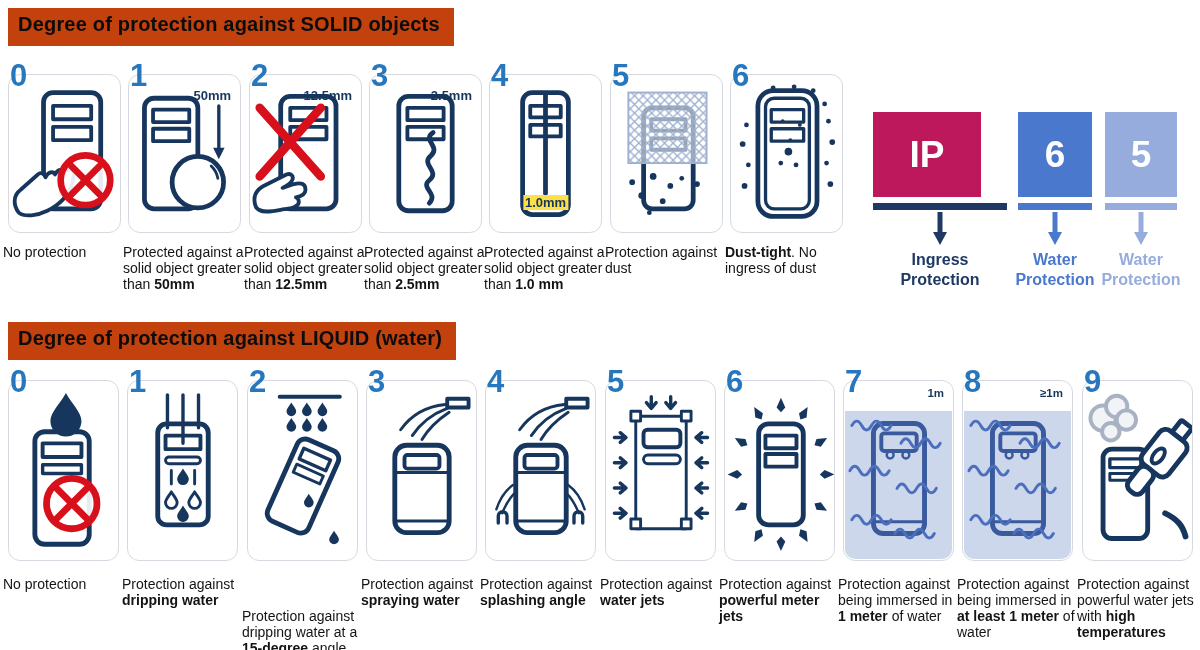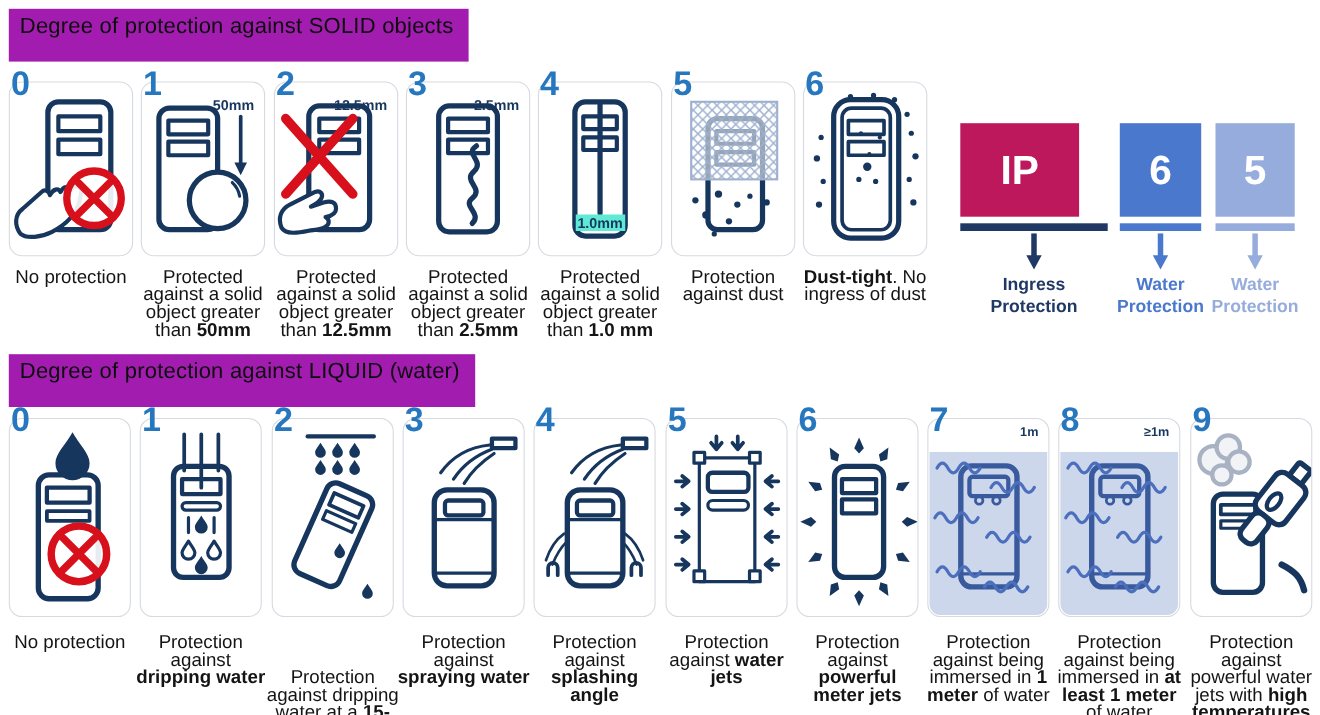--- a/index.html
+++ b/index.html
@@ -1,33 +1,33 @@
 <!DOCTYPE html>
 <html><head>
 <meta charset="utf-8">
 <style>
   html,body{margin:0;padding:0;background:#fff;}
   body{width:1200px;height:650px;position:relative;overflow:hidden;
        font-family:"Liberation Sans",sans-serif;-webkit-font-smoothing:antialiased;}
-  .section-title{position:absolute;left:8px;background:#a21caf;color:#0c0c0c;
-       font-size:20px;font-weight:normal;padding:5px 14px 20px 10px;letter-spacing:.2px;}
+  .section-title{position:absolute;left:8px;background:#c2410c;color:#0c0c0c;
+       font-size:20px;font-weight:bold;padding:5px 14px 10px 10px;letter-spacing:.2px;}
   #title-0{top:8px;}
   #title-1{top:322px;}
   .card{position:absolute;background:#fff;border:1.5px solid #d6dae0;border-radius:12px;box-sizing:border-box;}
   .card-number{position:absolute;top:-15px;left:1px;font-size:31px;font-weight:bold;
        color:#2777be;line-height:1;z-index:3;}
   .icon-wrap{position:absolute;left:0;right:0;top:8px;bottom:6px;z-index:2;}
   .icon-wrap svg{width:100%;height:100%;display:block;}
   .water-fill{position:absolute;left:1px;right:1px;top:30px;bottom:1px;background:#ccd7ec;
        border-radius:0 0 10px 10px;z-index:1;}
   .badge{position:absolute;font-weight:bold;color:#17365d;z-index:4;white-space:nowrap;}
   .badge-tr{top:13px;right:9px;font-size:13px;}
-  .badge-bc{bottom:22px;left:50%;transform:translateX(-50%);font-size:13px;background:#5eead4;padding:0 2px;}
+  .badge-bc{bottom:22px;left:50%;transform:translateX(-50%);font-size:13px;background:#fde047;padding:0 2px;}
   .badge-tr2{top:6px;right:9px;font-size:11.5px;}
-  .caption{position:absolute;text-align:center;font-size:17px;line-height:16px;color:#141414;z-index:2;}
+  .caption{position:absolute;font-size:14px;line-height:16px;color:#141414;z-index:2;}
   .caption b{font-weight:bold;}
   .ip-diagram{position:absolute;left:873px;top:112px;width:320px;height:190px;}
   .ip-col{position:absolute;top:0;}
   .ip-box{position:absolute;top:0;height:85px;color:#fff;display:flex;align-items:center;
        justify-content:center;font-size:37px;font-weight:bold;}
   .ip-bar{position:absolute;top:91px;height:7px;}
   .ip-arrow{position:absolute;top:100px;}
   .ip-label{position:absolute;top:138px;width:120px;text-align:center;
        font-size:16px;line-height:20px;font-weight:bold;}
 </style>

